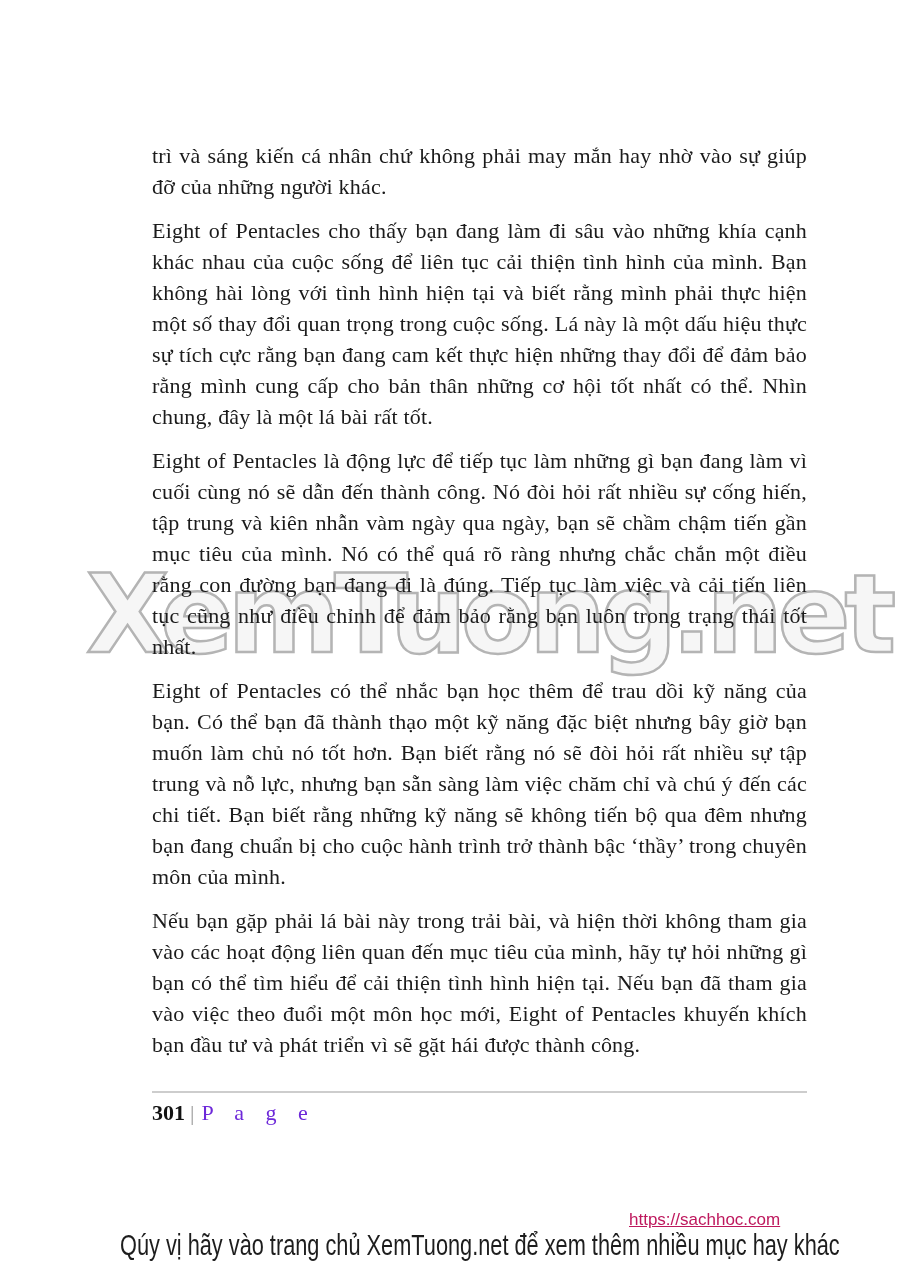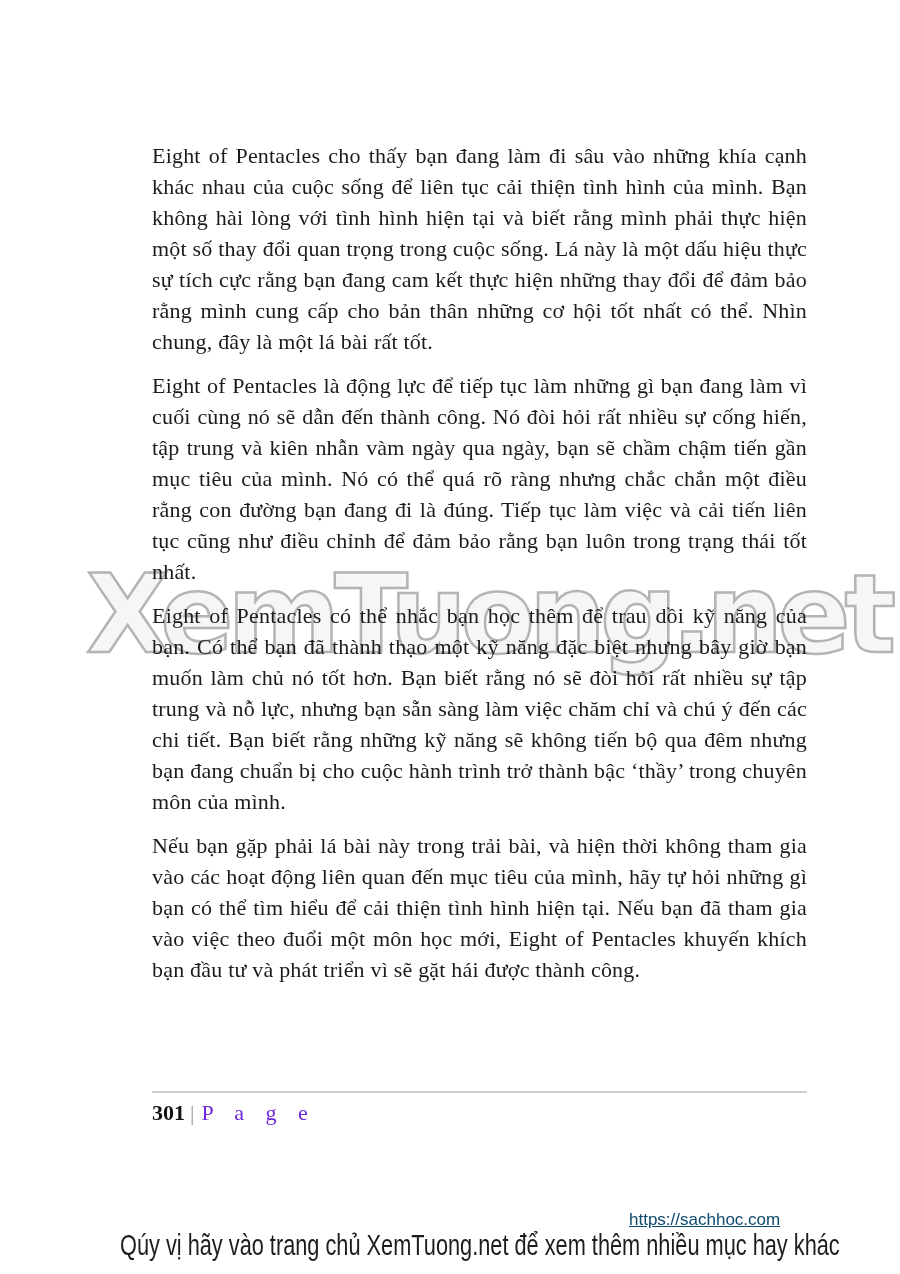--- a/index.html
+++ b/index.html
@@ -64,21 +64,21 @@
   .page-number-row .num { font-weight: bold; color: #121212; }
   .page-number-row .sep { color: #9a9a9a; padding: 0 7px 0 5px; }
   .page-number-row .plabel { color: #6d28d9; letter-spacing: 8px; }
   .sachhoc-link {
     position: absolute;
     left: 629px;
     top: 1210px;
     z-index: 2;
     font-family: "Liberation Sans", sans-serif;
     font-size: 17px;
-    color: #0c4a6e;
+    color: #be185d;
     text-decoration: underline;
     cursor: pointer;
     white-space: nowrap;
   }
   .footer-promo {
     position: absolute;
     left: 0;
     top: 1229px;
     width: 900px;
     text-align: right;
@@ -96,20 +96,21 @@
   }
 </style>
 </head>
 <body>
 
 <div class="page">
 
   <div class="watermark">XemTuong.net</div>
 
   <div class="content">
+    <p>trì và sáng kiến cá nhân chứ không phải may mắn hay nhờ vào sự giúp đỡ của những người khác.</p>
     <p>Eight of Pentacles cho thấy bạn đang làm đi sâu vào những khía cạnh khác nhau của cuộc sống để liên tục cải thiện tình hình của mình. Bạn  không hài lòng với tình hình hiện tại và biết rằng mình phải thực hiện một số thay đổi quan trọng trong cuộc sống. Lá này là một dấu hiệu thực sự tích cực rằng bạn đang cam kết thực hiện những thay đổi để đảm bảo rằng mình cung cấp cho bản thân những cơ hội tốt nhất có thể. Nhìn chung, đây là một lá bài rất tốt.</p>
     <p>Eight of Pentacles là động lực để tiếp tục làm những gì bạn đang làm vì cuối cùng nó sẽ dẫn đến thành công. Nó đòi hỏi rất nhiều sự cống hiến, tập trung và kiên nhẫn vàm ngày qua ngày, bạn sẽ chầm chậm tiến gần mục tiêu của mình. Nó có thể quá rõ ràng nhưng chắc chắn một điều rằng con đường bạn đang đi là đúng. Tiếp tục làm việc và cải tiến liên tục cũng như điều chỉnh để đảm bảo rằng bạn luôn trong trạng thái tốt nhất.</p>
     <p>Eight of Pentacles có thể nhắc bạn học thêm để trau dồi kỹ năng của bạn. Có thể bạn đã thành thạo một kỹ năng đặc biệt nhưng bây giờ bạn muốn làm chủ nó tốt hơn. Bạn biết rằng nó sẽ đòi hỏi rất nhiều sự tập trung và nỗ lực, nhưng bạn sẵn sàng làm việc chăm chỉ và chú ý đến các chi tiết. Bạn biết rằng những kỹ năng sẽ không tiến bộ qua đêm nhưng bạn đang chuẩn bị cho cuộc hành trình trở thành bậc ‘thầy’ trong chuyên môn của mình.</p>
     <p>Nếu bạn gặp phải lá bài này trong trải bài, và hiện thời không tham gia vào các hoạt động liên quan đến mục tiêu của mình, hãy tự hỏi những gì bạn có thể tìm hiểu để cải thiện tình hình hiện tại. Nếu bạn đã tham gia vào việc theo đuổi một môn học mới, Eight of Pentacles khuyến khích bạn đầu tư và phát triển vì sẽ gặt hái được thành công.</p>
   </div>
 
   <div class="footer-divider"></div>
 
   <div class="page-number-row">
     <span class="num">301</span><span class="sep">|</span><span class="plabel">P a g e</span>

